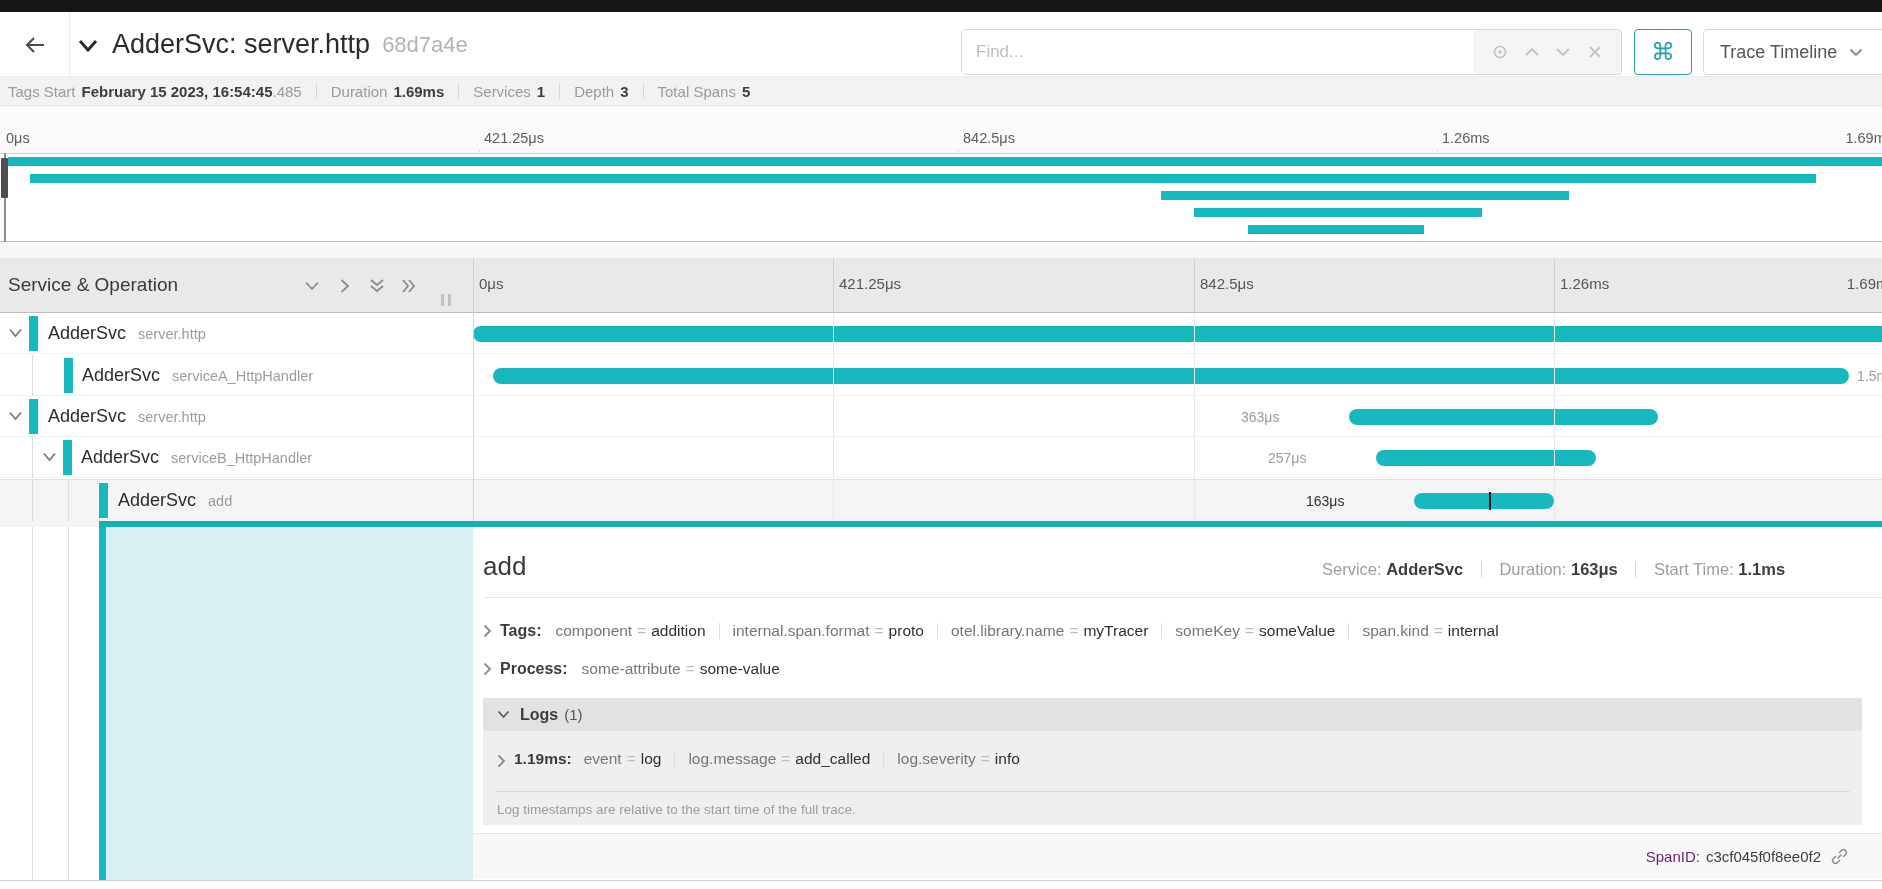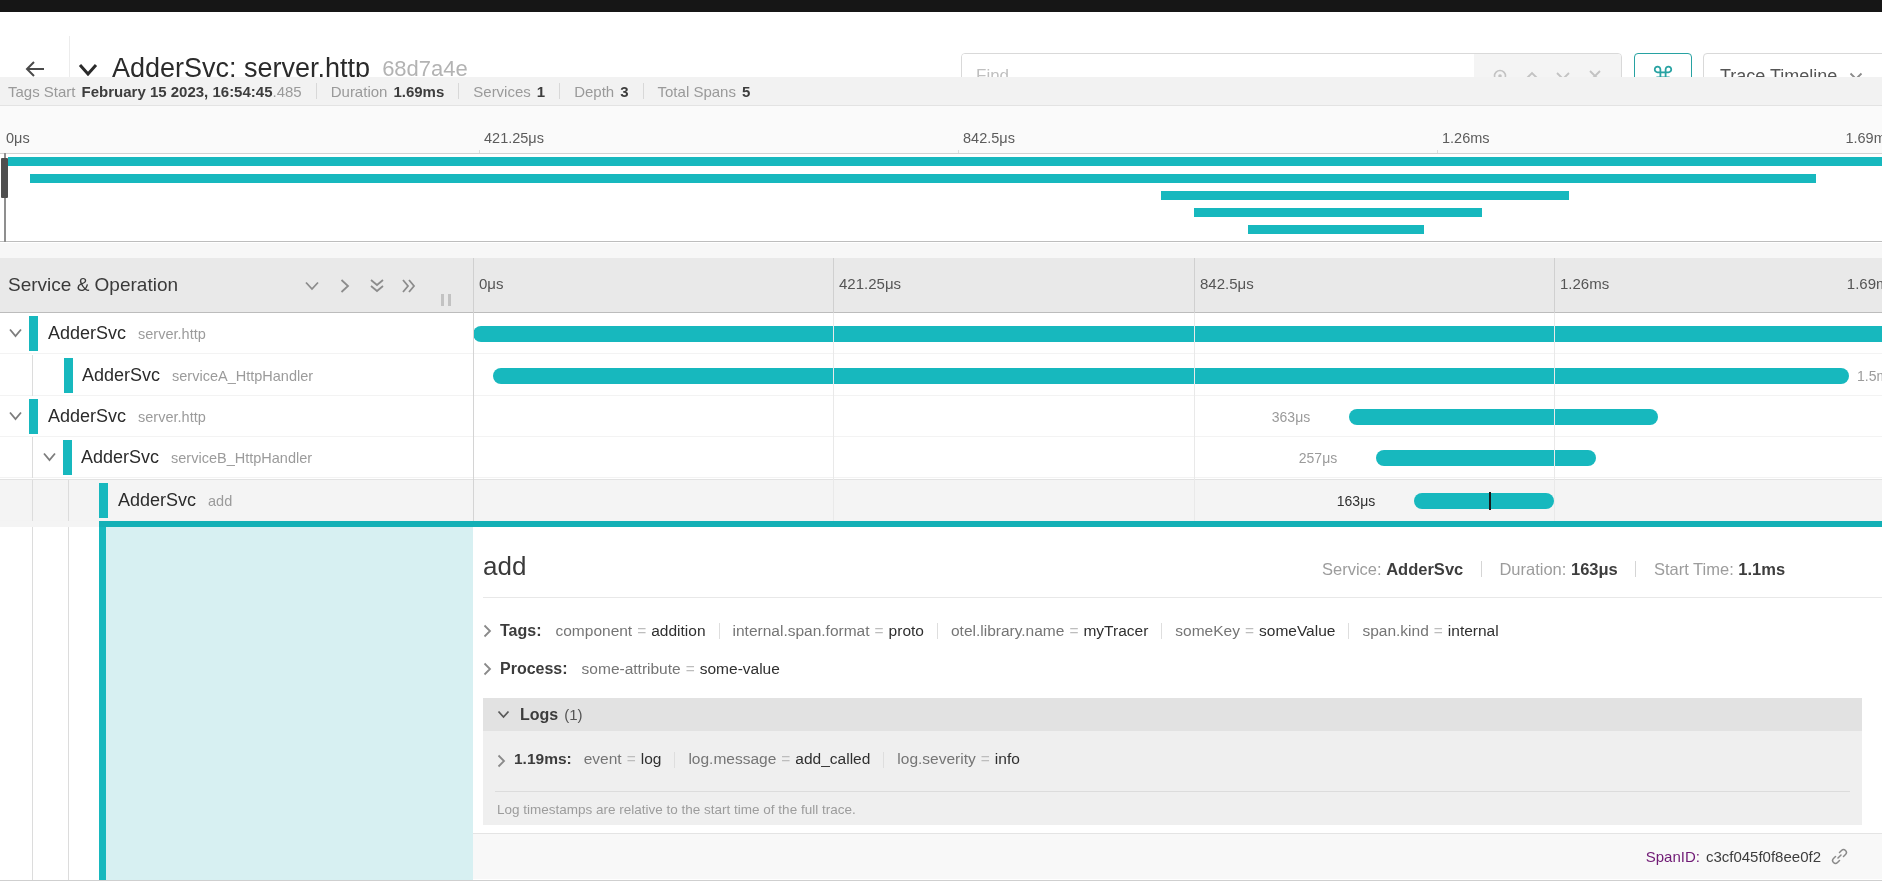--- a/index.html
+++ b/index.html
@@ -5,21 +5,21 @@
   * { margin:0; padding:0; box-sizing:border-box; }
   html,body { background:#fff; }
   body { font-family:"Liberation Sans", sans-serif; color:#444; }
   #app { position:relative; width:1882px; height:889px; overflow:hidden; background:#fff; }
   .abs { position:absolute; }
 
   
   .topstrip { left:0; top:0; width:1882px; height:12px; background:#161616; }
 
   
-  .appbar { left:0; top:12px; width:1882px; height:65px; background:#fff; border-bottom:1px solid #ececec;margin-top:24px; }
+  .appbar { left:0; top:12px; width:1882px; height:65px; background:#fff; border-bottom:1px solid #ececec; }
   .back-btn { left:0; top:0; width:70px; height:65px; border-right:1px solid #ececec; cursor:pointer;
               display:flex; align-items:center; justify-content:center; font-size:28px; color:#4a4a4a; }
   .title-collapser { left:78px; top:21px; width:24px; height:24px; color:#2b2b2b; cursor:pointer; display:flex; align-items:center; }
   .trace-title { left:112px; top:0; height:65px; display:flex; align-items:center; white-space:nowrap; }
   .trace-title .t { font-size:27px; font-weight:500; color:#2b2b2b; }
   .trace-title .id { font-size:22px; color:#b3b3b3; margin-left:12px; }
 
   .findbox { left:961px; top:17px; width:661px; height:46px; border:1px solid #d9d9d9; border-radius:4px; background:#fff; display:flex; overflow:hidden;gap:32px; }
   .findbox input { flex:0 0 480px; border:none; outline:none; font-size:17px; padding:0 14px; color:#444; background:#fff; font-family:"Liberation Sans",sans-serif; }
   .findbox input::placeholder { color:#bfbfbf; }
@@ -66,21 +66,21 @@
   .row.sel { background:#f4f4f4; border-top:1px solid #e2e2e2; }
   .col-div { position:absolute; left:473px; top:313px; width:1px; height:208px; background:#d4d4d4; }
   .row-grid { position:absolute; top:313px; height:208px; width:1px; background:#e9e9e9; }
   .accent { position:absolute; width:9px; background:#17b8be; top:3px; height:35px; }
   .tree-chev { position:absolute; top:15px; color:#7d7d7d; display:flex; }
   .svc-name { position:absolute; top:0; height:41px; display:flex; align-items:center; white-space:nowrap; }
   .svc-name .s { font-size:18px; color:#2b2b2b; }
   .svc-name .o { font-size:14.5px; color:#9b9b9b; margin-left:12px; }
   .guide { position:absolute; width:1px; background:#dcdcdc; }
   .tbar { position:absolute; height:16px; border-radius:8px; background:#17b8be; }
-  .dur-lab { position:absolute; width:100px; text-align:center; font-size:14px; color:#9b9b9b; }
+  .dur-lab { position:absolute; width:100px; text-align:left; font-size:14px; color:#9b9b9b; }
   .dur-lab.dark { color:#2f2f2f; }
   .log-tick { position:absolute; left:75px; top:-1px; width:2px; height:18px; background:#1a1a1a; }
 
   
   .detail-topborder { left:99px; top:521px; width:1783px; height:6px; background:#13b0b6; }
   .row5-patch { left:0; top:521px; width:99px; height:6px; background:#f4f4f4; }
   .detail-accent-col { left:99px; top:527px; width:7px; height:353px; background:#17b8be; }
   .detail-teal-bg { left:106px; top:527px; width:367px; height:353px; background:#d7f0f2; }
   .g32 { left:32px; }
   .g68 { left:68px; }

